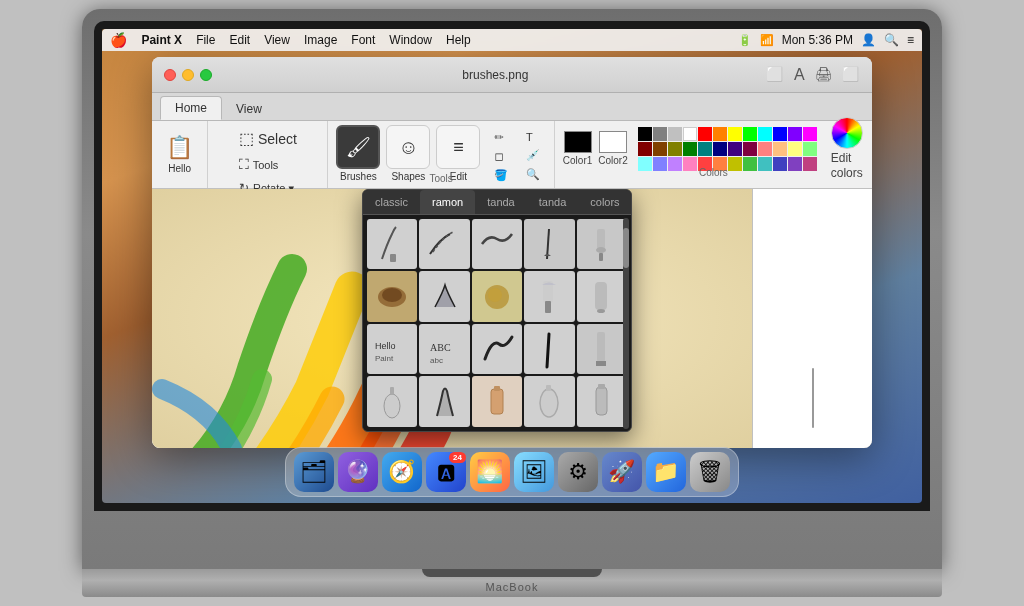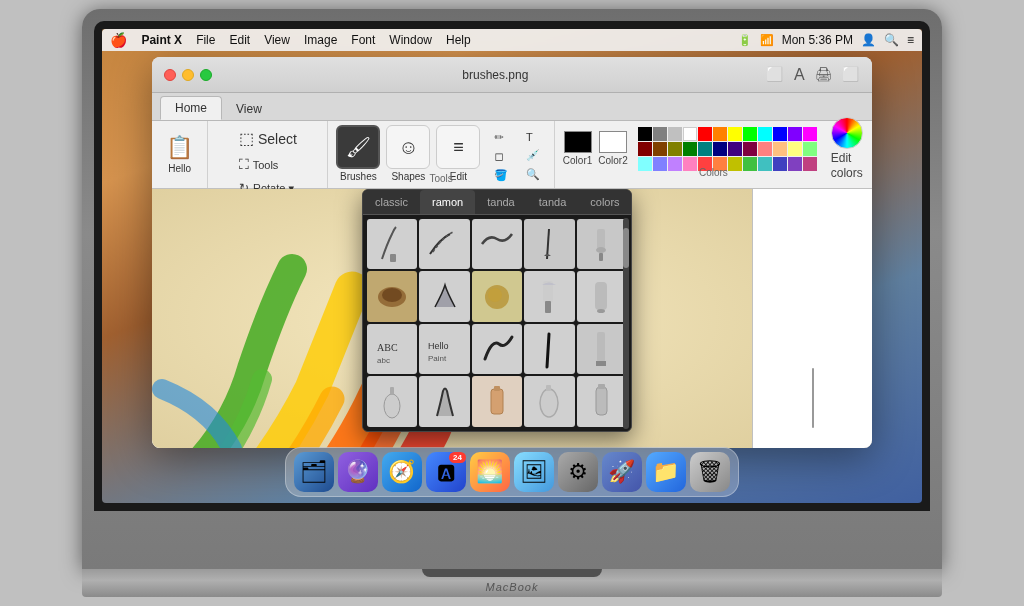--- a/index.html
+++ b/index.html
@@ -368,21 +368,20 @@
       position: absolute;
       top: 0;
       left: 50%;
       transform: translateX(-50%);
     }
     .macbook-label {
       font-size: 11px;
       color: #555;
       margin-top: 8px;
       letter-spacing: 1px;
-      font-style: italic;
     }
   </style>
 </head>
 <body>
 
 <div style="display:flex;flex-direction:column;align-items:center;">
 
   <div class="macbook-outer">
     <div class="macbook-screen-bezel">
       <div class="macos-screen" style="width:100%;height:100%;border-radius:4px;overflow:hidden;position:relative;">
@@ -677,28 +676,28 @@
                 </div>
                 <div class="brush-cell" style="background:#d0d0d0;">
                   <svg width="40" height="40" viewBox="0 0 40 40">
                       <rect x="13" y="5" width="12" height="28" fill="#bbb" rx="4"></rect>
                       <ellipse cx="19" cy="34" rx="4" ry="2" fill="#999"></ellipse>
                     </svg>
                 </div>
 
                 <div class="brush-cell" style="background:#d0d0d0;">
                   <svg width="40" height="40" viewBox="0 0 40 40">
+                      <text x="3" y="20" font-size="9" fill="#333">Hello</text>
+                      <text x="3" y="32" font-size="8" fill="#555">Paint</text>
+                    </svg>
+                </div>
+                <div class="brush-cell" style="background:#d0d0d0;">
+                  <svg width="40" height="40" viewBox="0 0 40 40">
                       <text x="5" y="22" font-size="10" fill="#333" font-family="serif">ABC</text>
                       <text x="5" y="34" font-size="8" fill="#555">abc</text>
-                    </svg>
-                </div>
-                <div class="brush-cell" style="background:#d0d0d0;">
-                  <svg width="40" height="40" viewBox="0 0 40 40">
-                      <text x="3" y="20" font-size="9" fill="#333">Hello</text>
-                      <text x="3" y="32" font-size="8" fill="#555">Paint</text>
                     </svg>
                 </div>
                 <div class="brush-cell" style="background:#d0d0d0;">
                   <svg width="40" height="40" viewBox="0 0 40 40">
                       <path d="M8,30 Q15,10 22,15 Q28,20 35,8" stroke="#222" stroke-width="3" fill="none" stroke-linecap="round"></path>
                     </svg>
                 </div>
                 <div class="brush-cell" style="background:#d0d0d0;">
                   <svg width="40" height="40" viewBox="0 0 40 40">
                       <line x1="20" y1="5" x2="18" y2="38" stroke="#111" stroke-width="3" stroke-linecap="round"></line>

